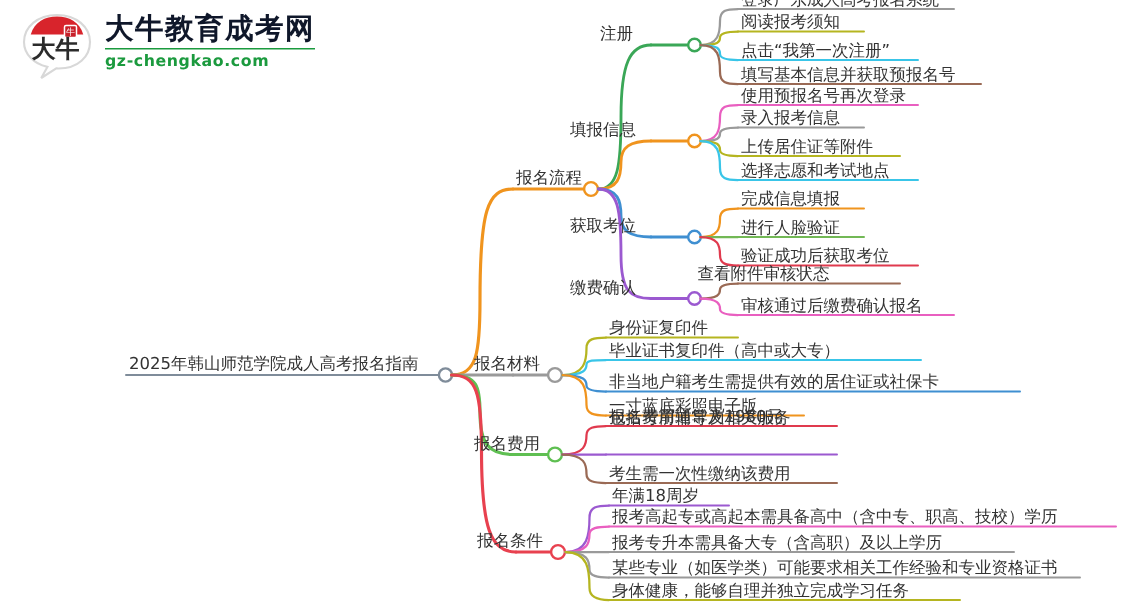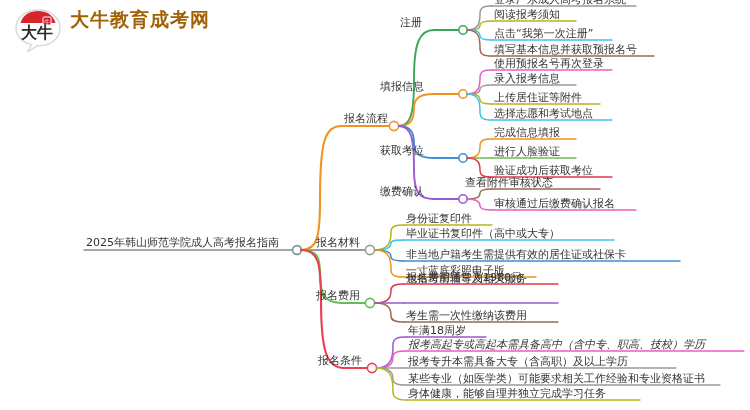--- a/index.html
+++ b/index.html
@@ -4,21 +4,21 @@
 <style>
   html,body{margin:0;padding:0;background:#ffffff;}
   body{width:750px;height:410px;overflow:hidden;
        font-family:"DejaVu Sans","Liberation Sans",sans-serif;}
   #root{position:relative;width:750px;height:410px;background:#fff;}
 
   
   #logo{position:absolute;left:14px;top:6px;width:240px;height:52px;}
   #logo-mark{position:absolute;left:0;top:2px;width:48px;height:46px;}
   #logo-text{position:absolute;left:56px;top:2px;}
-  #logo-cn{font-size:19px;font-weight:bold;color:#a16207;letter-spacing:1px;
+  #logo-cn{font-size:19px;font-weight:bold;color:#0f172a;letter-spacing:1px;
            line-height:22px;white-space:nowrap;}
   #logo-en{font-size:10.5px;font-weight:bold;color:#1b9a3e;letter-spacing:.4px;
            line-height:14px;white-space:nowrap;margin-top:2px;
            border-top:1px solid #1b9a3e;padding-top:1px;}
 
   
   #map{position:absolute;left:0;top:0;width:750px;height:410px;}
   #map path{fill:none;stroke-linecap:round;}
   #map circle{fill:#ffffff;stroke-width:1.6px;}
 
@@ -38,20 +38,21 @@
   <div id="logo">
     <svg id="logo-mark" viewBox="0 0 48 46">
       <path d="M24 2 C11 2 2 10 2 20 C2 28 8.5 34.6 17.6 36.6 L13.5 44 L23.5 37.6 C24 37.7 24.5 37.7 25 37.7 C38 37.7 46 29.8 46 20 C46 10 37 2 24 2 Z" fill="#ffffff" stroke="#d8d8d8" stroke-width="1.4"></path>
       <path d="M6.5 15 C9 6.5 16 3 24 3 C32 3 39 6.5 41.5 15 Z" fill="#d8242c"></path>
       <rect x="29" y="9" width="8" height="8" rx="1" fill="#c8202a" stroke="#ffffff" stroke-width="1"></rect>
       <text x="33" y="15.6" font-size="6" fill="#ffffff" text-anchor="middle" font-family="'DejaVu Sans','Liberation Sans',sans-serif">牛</text>
       <text x="23" y="30" font-size="16" font-weight="bold" fill="#2b2b2b" text-anchor="middle" font-family="'DejaVu Sans','Liberation Sans',sans-serif">大牛</text>
     </svg>
     <div id="logo-text">
       <div id="logo-cn">大牛教育成考网</div>
+      <div id="logo-en">gz-chengkao.com</div>
     </div>
   </div>
 
   <svg id="map" viewBox="0 0 750 410">
 
     <path d="M84 250 H293" stroke="#7f8c9a" stroke-width="1.3"></path>
     <circle cx="297" cy="250" r="4.4" stroke="#7f8c9a"></circle>
 
     <path d="M301 250 C318 250 320 235 320 200 C320 140 325 126 342 126" stroke="#f0941e" stroke-width="2.1"></path>
     <path d="M301 250 H342" stroke="#9a9a9a" stroke-width="2.1"></path>
@@ -177,18 +178,18 @@
   <div class="lbl leaf" style="left:406px;top:212px;">身份证复印件</div>
   <div class="lbl leaf" style="left:406px;top:227px;">毕业证书复印件（高中或大专）</div>
   <div class="lbl leaf" style="left:406px;top:248px;">非当地户籍考生需提供有效的居住证或社保卡</div>
   <div class="lbl leaf" style="left:406px;top:264px;text-align:center;">一寸蓝底彩照电子版</div>
 
   <div class="lbl leaf" style="left:406px;top:271px;">报名费用通常为1980元</div>
   <div class="lbl leaf" style="left:406px;top:272px;">包括考前辅导及相关服务</div>
   <div class="lbl leaf" style="left:406px;top:309px;">考生需一次性缴纳该费用</div>
 
   <div class="lbl leaf" style="left:408px;top:324px;text-align:right;">年满18周岁</div>
-  <div class="lbl leaf" style="left:408px;top:338px;font-style:italic;">报考高起专或高起本需具备高中（含中专、职高、技校）学历</div>
+  <div class="lbl leaf" style="left:408px;top:338px;">报考高起专或高起本需具备高中（含中专、职高、技校）学历</div>
   <div class="lbl leaf" style="left:408px;top:355px;">报考专升本需具备大专（含高职）及以上学历</div>
   <div class="lbl leaf" style="left:408px;top:372px;">某些专业（如医学类）可能要求相关工作经验和专业资格证书</div>
   <div class="lbl leaf" style="left:408px;top:387px;">身体健康，能够自理并独立完成学习任务</div>
 
 </div>
 
 </body></html>

